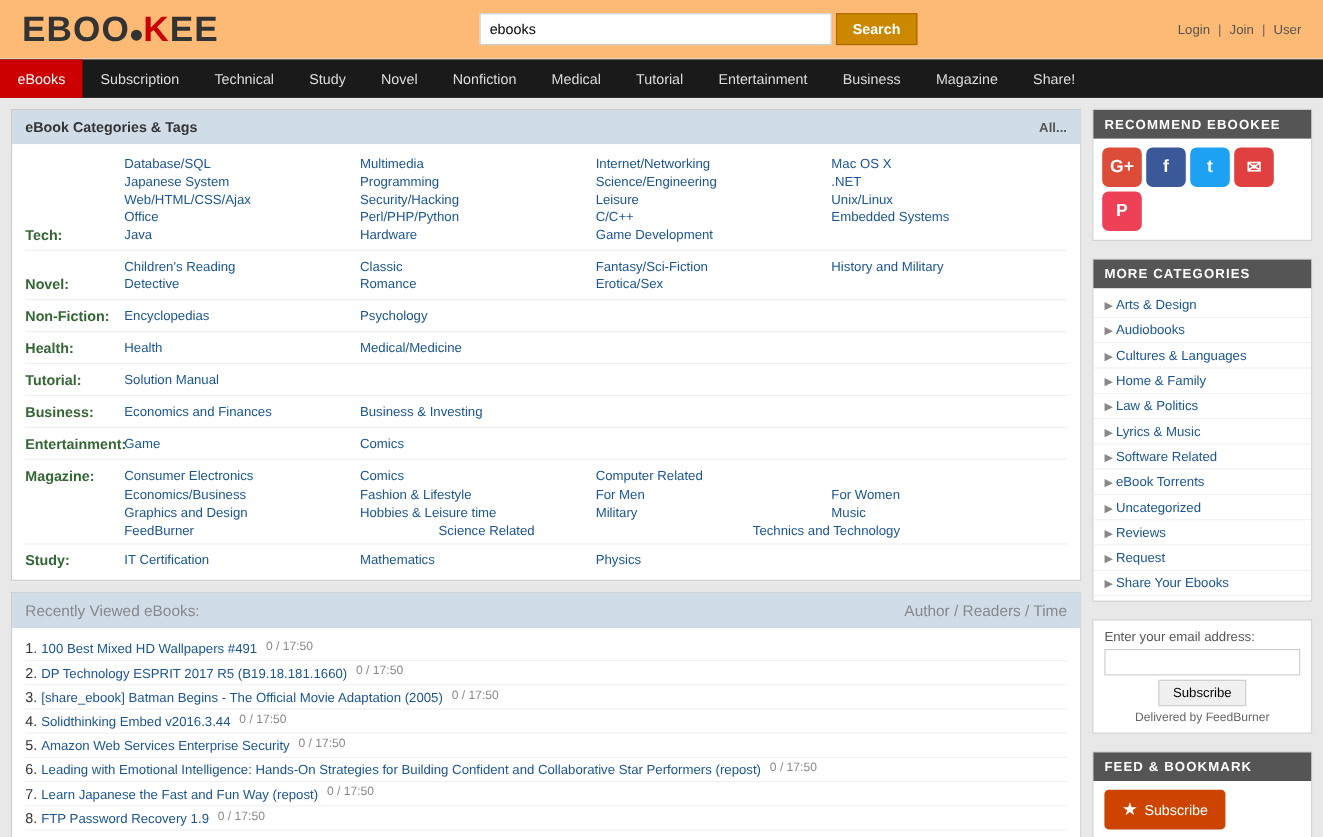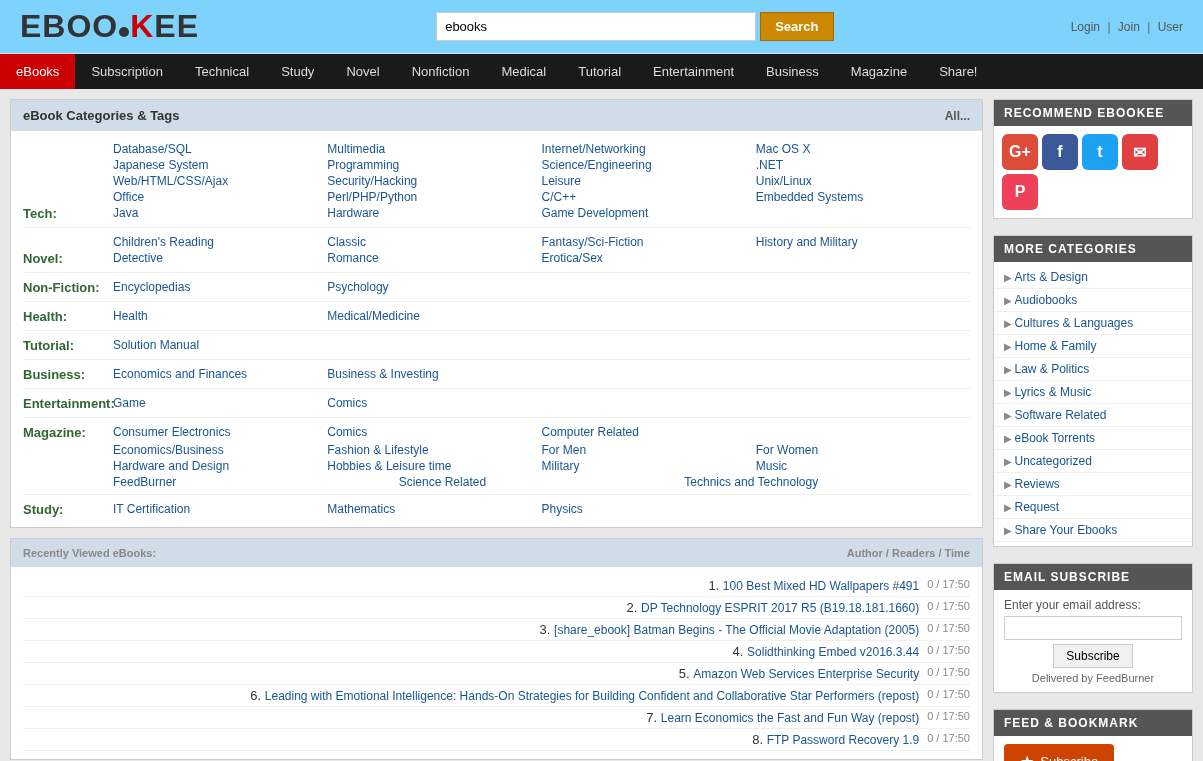--- a/index.html
+++ b/index.html
@@ -1,19 +1,19 @@
 <!DOCTYPE html>
 <html><head>
   <meta charset="utf-8">
   <style>
     * { margin: 0; padding: 0; box-sizing: border-box; }
     body { font-family: Arial, sans-serif; font-size: 13px; background: #e8e8e8; color: #333; }
     
     
-    #header { background: #7dd3fc; padding: 8px 20px; display: flex; align-items: center; justify-content: space-between; border-bottom: 1px solid #ddd; }
+    #header { background: #fdba74; padding: 8px 20px; display: flex; align-items: center; justify-content: space-between; border-bottom: 1px solid #ddd; }
     #logo { font-size: 32px; font-weight: bold; color: #333; letter-spacing: 1px; }
     #logo span.red { color: #cc0000; }
     #search-area { display: flex; align-items: center; gap: 4px; }
     #search-input { width: 320px; padding: 6px 8px; border: 1px solid #ccc; font-size: 13px; }
     #search-button { background: #cc8800; color: white; border: 1px solid #aa6600; padding: 6px 14px; cursor: pointer; font-size: 13px; font-weight: bold; }
     #top-links { font-size: 12px; color: #666; }
     #top-links a { color: #555; text-decoration: none; }
     #top-links span { margin: 0 4px; }
 
     
@@ -43,23 +43,23 @@
     .cat-label.business { color: #336633; }
     .cat-label.entertainment { color: #336633; }
     .cat-label.magazine { color: #336633; }
     .cat-label.study { color: #336633; }
     .cat-cols { display: flex; flex: 1; }
     .cat-col { flex: 1; }
     .cat-col a { color: #1a5592; text-decoration: none; display: block; padding: 1px 0; font-size: 12px; }
 
     
     .recently-header { background: #d0dce8; padding: 8px 12px; font-size: 13px; font-weight: bold; display: flex; justify-content: space-between; }
-    .recently-header span { color: #888; font-size: 11px; font-weight: bold; }
+    .recently-header span { color: #888; font-size: 14px; font-weight: normal; }
     .book-list { padding: 8px 12px; }
-    .book-item { display: flex; justify-content: flex-end; padding: 3px 0; border-bottom: 1px solid #f0f0f0; }
+    .book-item { display: flex; justify-content: flex-start; padding: 3px 0; border-bottom: 1px solid #f0f0f0; }
     .book-item a { color: #1a5592; text-decoration: none; font-size: 12px; }
     .book-meta { color: #888; font-size: 11px; white-space: nowrap; margin-left: 8px; }
 
     
     .sidebar-section { background: white; border: 1px solid #ccc; margin-bottom: 16px; }
     .sidebar-title { background: #555; color: white; padding: 6px 10px; font-size: 12px; font-weight: bold; letter-spacing: 1px; }
     
     
     .social-icons { padding: 8px; display: flex; gap: 4px; flex-wrap: wrap; }
     .social-icon { width: 36px; height: 36px; border-radius: 6px; display: flex; align-items: center; justify-content: center; color: white; font-size: 16px; font-weight: bold; cursor: pointer; }
@@ -289,21 +289,21 @@
             <div class="cat-col"></div>
           </div>
         </div>
         <div class="mag-row">
           <a href="#">Economics/Business</a>
           <a href="#">Fashion &amp; Lifestyle</a>
           <a href="#">For Men</a>
           <a href="#">For Women</a>
         </div>
         <div class="mag-row">
-          <a href="#">Hardware and Design</a>
+          <a href="#">Graphics and Design</a>
           <a href="#">Hobbies &amp; Leisure time</a>
           <a href="#">Military</a>
           <a href="#">Music</a>
         </div>
         <div class="mag-row">
           <a href="#">FeedBurner</a>
           <a href="#">Science Related</a>
           <a href="#">Technics and Technology</a>
         </div>
 
@@ -352,21 +352,21 @@
         </div>
         <div class="book-item">
           <span>5. <a href="#">Amazon Web Services Enterprise Security</a></span>
           <span class="book-meta">0 / 17:50</span>
         </div>
         <div class="book-item">
           <span>6. <a href="#">Leading with Emotional Intelligence: Hands-On Strategies for Building Confident and Collaborative Star Performers (repost)</a></span>
           <span class="book-meta">0 / 17:50</span>
         </div>
         <div class="book-item">
-          <span>7. <a href="#">Learn Economics the Fast and Fun Way (repost)</a></span>
+          <span>7. <a href="#">Learn Japanese the Fast and Fun Way (repost)</a></span>
           <span class="book-meta">0 / 17:50</span>
         </div>
         <div class="book-item">
           <span>8. <a href="#">FTP Password Recovery 1.9</a></span>
           <span class="book-meta">0 / 17:50</span>
         </div>
       </div>
     </div>
 
   </div>
@@ -396,21 +396,20 @@
         <a href="#">Software Related</a>
         <a href="#">eBook Torrents</a>
         <a href="#">Uncategorized</a>
         <a href="#">Reviews</a>
         <a href="#">Request</a>
         <a href="#">Share Your Ebooks</a>
       </div>
     </div>
 
     <div class="sidebar-section">
-      <div class="sidebar-title">EMAIL SUBSCRIBE</div>
       <div class="email-sub">
         <p>Enter your email address:</p>
         <input type="email" style="">
         <button>Subscribe</button>
         <div class="feedburner">Delivered by FeedBurner</div>
       </div>
     </div>
 
     <div class="sidebar-section">
       <div class="sidebar-title">FEED &amp; BOOKMARK</div>

